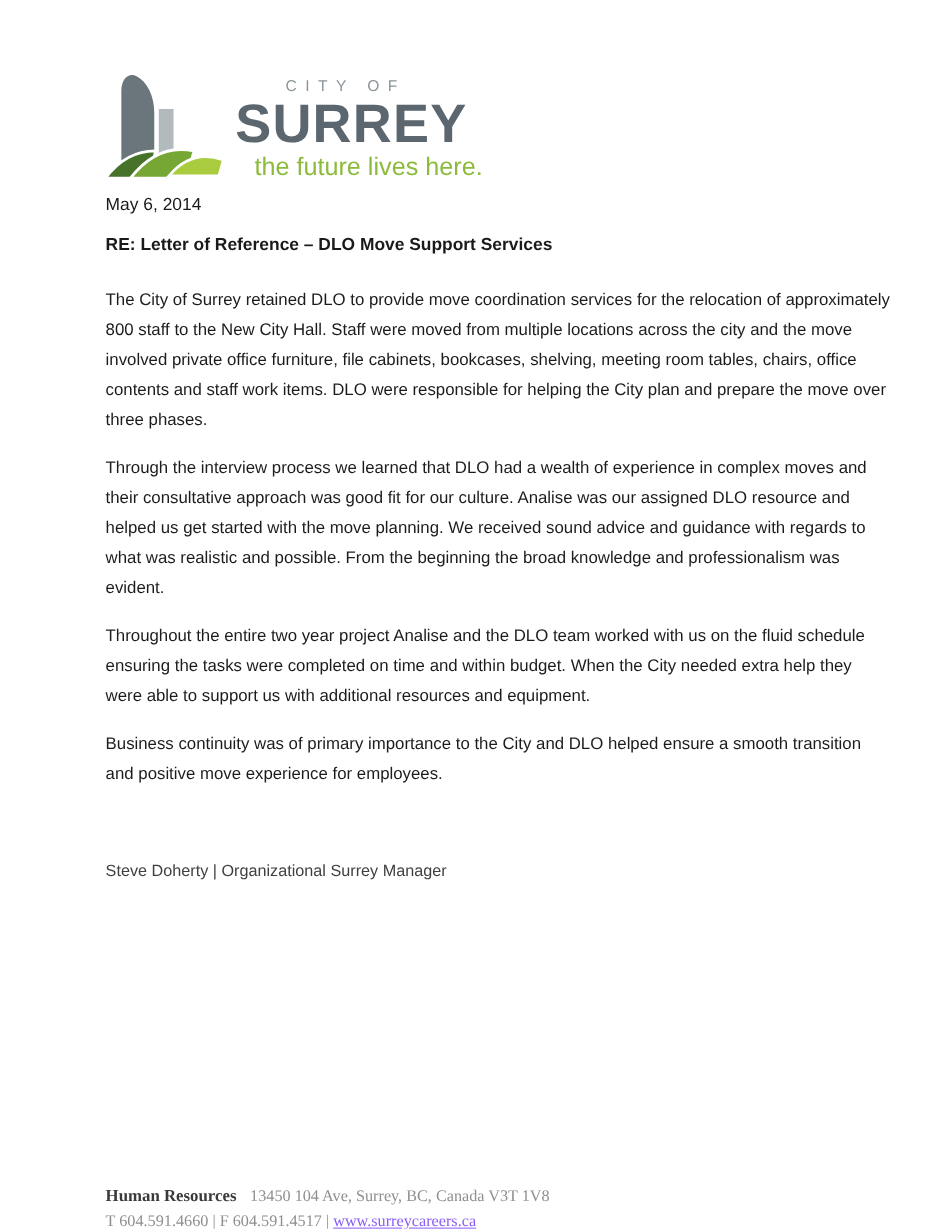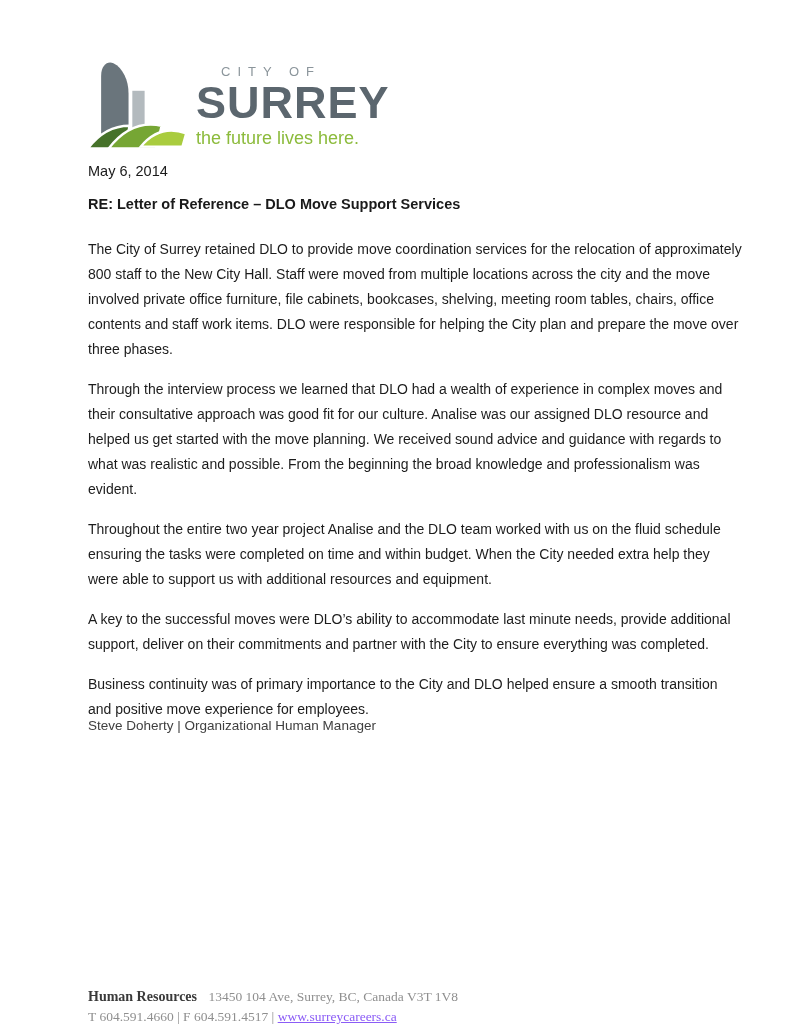--- a/index.html
+++ b/index.html
@@ -26,34 +26,35 @@
   }
   .logo-icon svg { display: block; }
   .logo-text {
     margin-left: 6px;
     margin-top: 8px;
   }
   .logo-cityof {
     font-size: 13px;
     letter-spacing: 7px;
     color: #8b959b;
-    margin-left: 25px;
+    margin-left: 42px;
     font-weight: 400;
   }
   .logo-surrey {
     font-size: 45px;
     line-height: 1.0;
     color: #5b666e;
     letter-spacing: 1px;
     font-weight: 700;
     margin-top: 1px;
   }
   .logo-tagline {
-    font-size: 18px;
+    font-size: 21px;
     color: #8cbb3c;
+    margin-left: 16px;
     margin-top: 3px;
     font-weight: 400;
   }
 
   
   .content {
     position: absolute;
     left: 88px;
     top: 163px;
     width: 655px;
@@ -143,26 +144,25 @@
       <div class="logo-tagline">the future lives here.</div>
     </div>
   </div>
 
   <div class="content">
     <p class="date">May 6, 2014</p>
     <p class="subject">RE: Letter of Reference – DLO Move Support Services</p>
     <p class="body-par">The City of Surrey retained DLO to provide move coordination services for the relocation of approximately 800 staff to the New City Hall. Staff were moved from multiple locations across the city and the move involved private office furniture, file cabinets, bookcases, shelving, meeting room tables, chairs, office contents and staff work items. DLO were responsible for helping the City plan and prepare the move over three phases.</p>
     <p class="body-par">Through the interview process we learned that DLO had a wealth of experience in complex moves and their consultative approach was good fit for our culture.  Analise was our assigned DLO resource and helped us get started with the move planning. We received sound advice and guidance with regards to what was realistic and possible. From the beginning the broad knowledge and professionalism was evident.</p>
     <p class="body-par">Throughout the entire two year project Analise and the DLO team worked with us on the fluid schedule ensuring the tasks were completed on time and within budget. When the City needed extra help they were able to support us with additional resources and equipment.</p>
-    <p class="body-par">A key to the successful moves were DLO’s ability to accommodate last minute needs, provide additional support, deliver on their commitments and partner with the City to ensure everything was completed.</p>
     <p class="body-par">Business continuity was of primary importance to the City and DLO helped ensure a smooth transition and positive move experience for employees.</p>
   </div>
 
   <div class="signature">
-    <div class="sig-name">Steve Doherty | Organizational Human Manager</div>
+    <div class="sig-name">Steve Doherty | Organizational Surrey Manager</div>
   </div>
 
   <div class="footer">
     <div class="footer-line1">
       <span class="footer-dept">Human Resources</span>
       <span class="footer-addr">13450 104 Ave, Surrey, BC, Canada V3T 1V8</span>
     </div>
     <div class="footer-line2">
       <span>T 604.591.4660 | F 604.591.4517 |</span>
       <a class="footer-link">www.surreycareers.ca</a>

